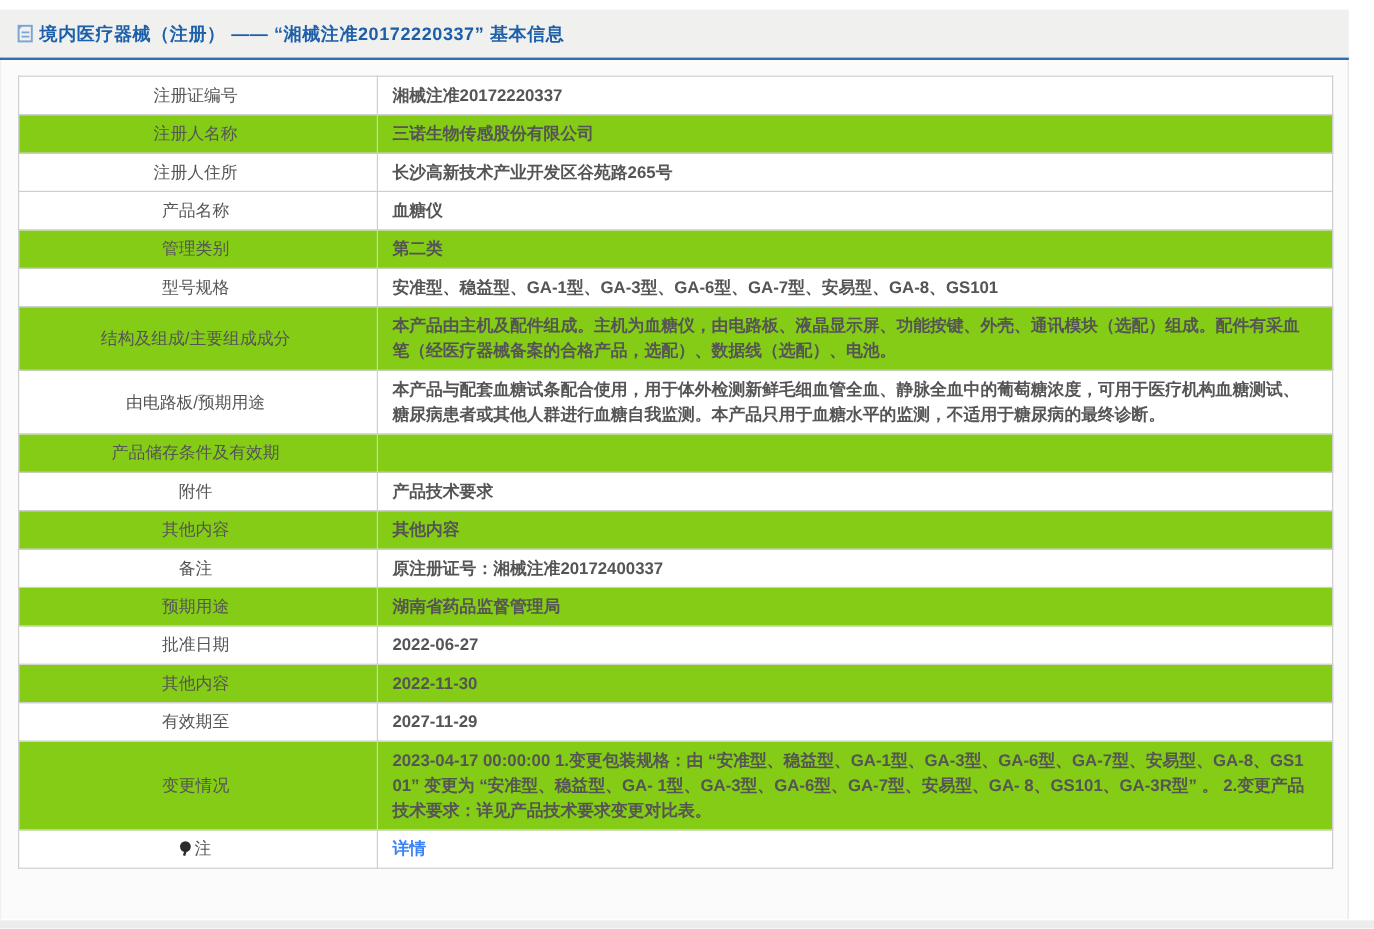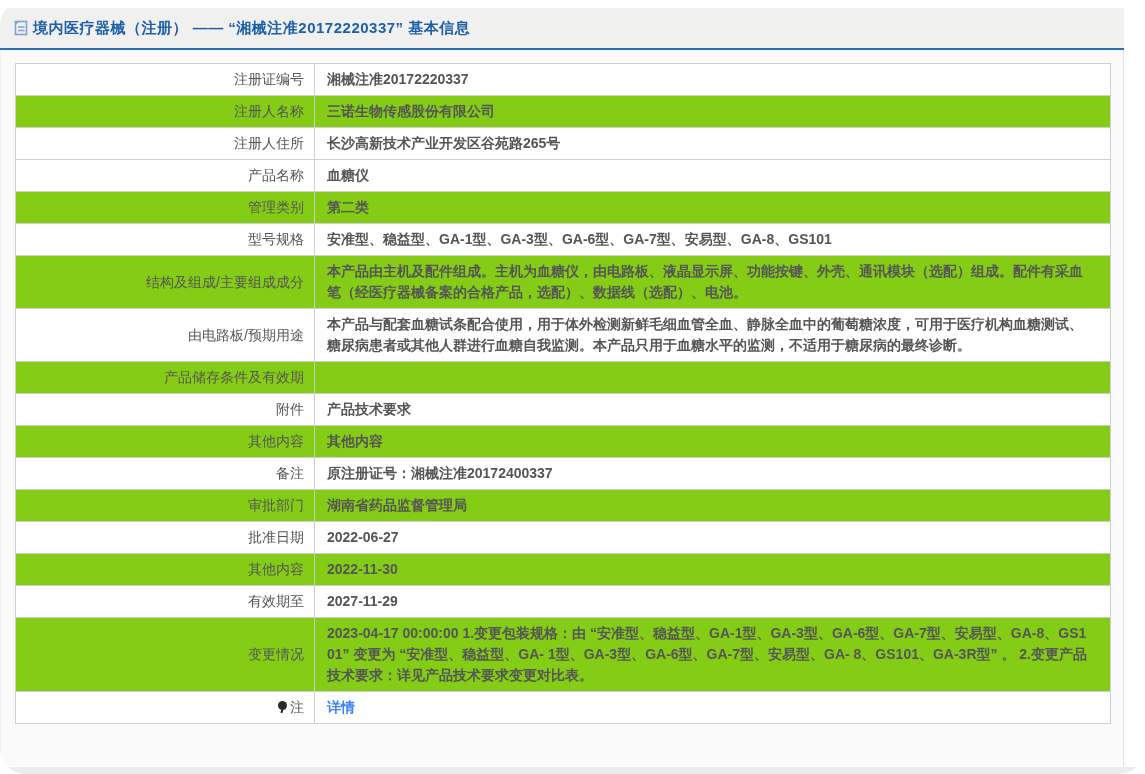--- a/index.html
+++ b/index.html
@@ -7,21 +7,20 @@
     width: 1145px;
     background: #ffffff;
     font-family: "Liberation Sans", "DejaVu Sans", sans-serif;
   }
   .page {
     position: relative;
     width: 1145px;
     height: 774px;
     background: #ffffff;
     overflow: hidden;
-    border-radius: 26px;
   }
   .top-strip {
     height: 8px;
     background: #ffffff;
   }
   .header-band {
     width: 1124px;
     height: 42px;
     background: #f0f0ef;
     border-bottom: 2px solid #2e6cb5;
@@ -64,21 +63,21 @@
     font-size: 14px;
     color: #555555;
     line-height: 21px;
     vertical-align: middle;
   }
   table.info-table tr.alt td {
     background: #84cc16;
   }
   td.label-cell {
     width: 299px;
-    text-align: right;
+    text-align: center;
     padding: 5px 10px 5px 6px;
   }
   td.value-cell {
     text-align: left;
     padding: 5px 16px 5px 12px;
     word-break: break-all;
     font-weight: bold;
   }
   td.value-cell a {
     color: #3b82f6;
@@ -172,21 +171,21 @@
           </tr>
           <tr class="alt">
             <td class="label-cell">其他内容</td>
             <td class="value-cell">其他内容</td>
           </tr>
           <tr>
             <td class="label-cell">备注</td>
             <td class="value-cell">原注册证号：湘械注准20172400337</td>
           </tr>
           <tr class="alt">
-            <td class="label-cell">审批部门</td>
+            <td class="label-cell">预期用途</td>
             <td class="value-cell">湖南省药品监督管理局</td>
           </tr>
           <tr>
             <td class="label-cell">批准日期</td>
             <td class="value-cell">2022-06-27</td>
           </tr>
           <tr class="alt">
             <td class="label-cell">其他内容</td>
             <td class="value-cell">2022-11-30</td>
           </tr>

